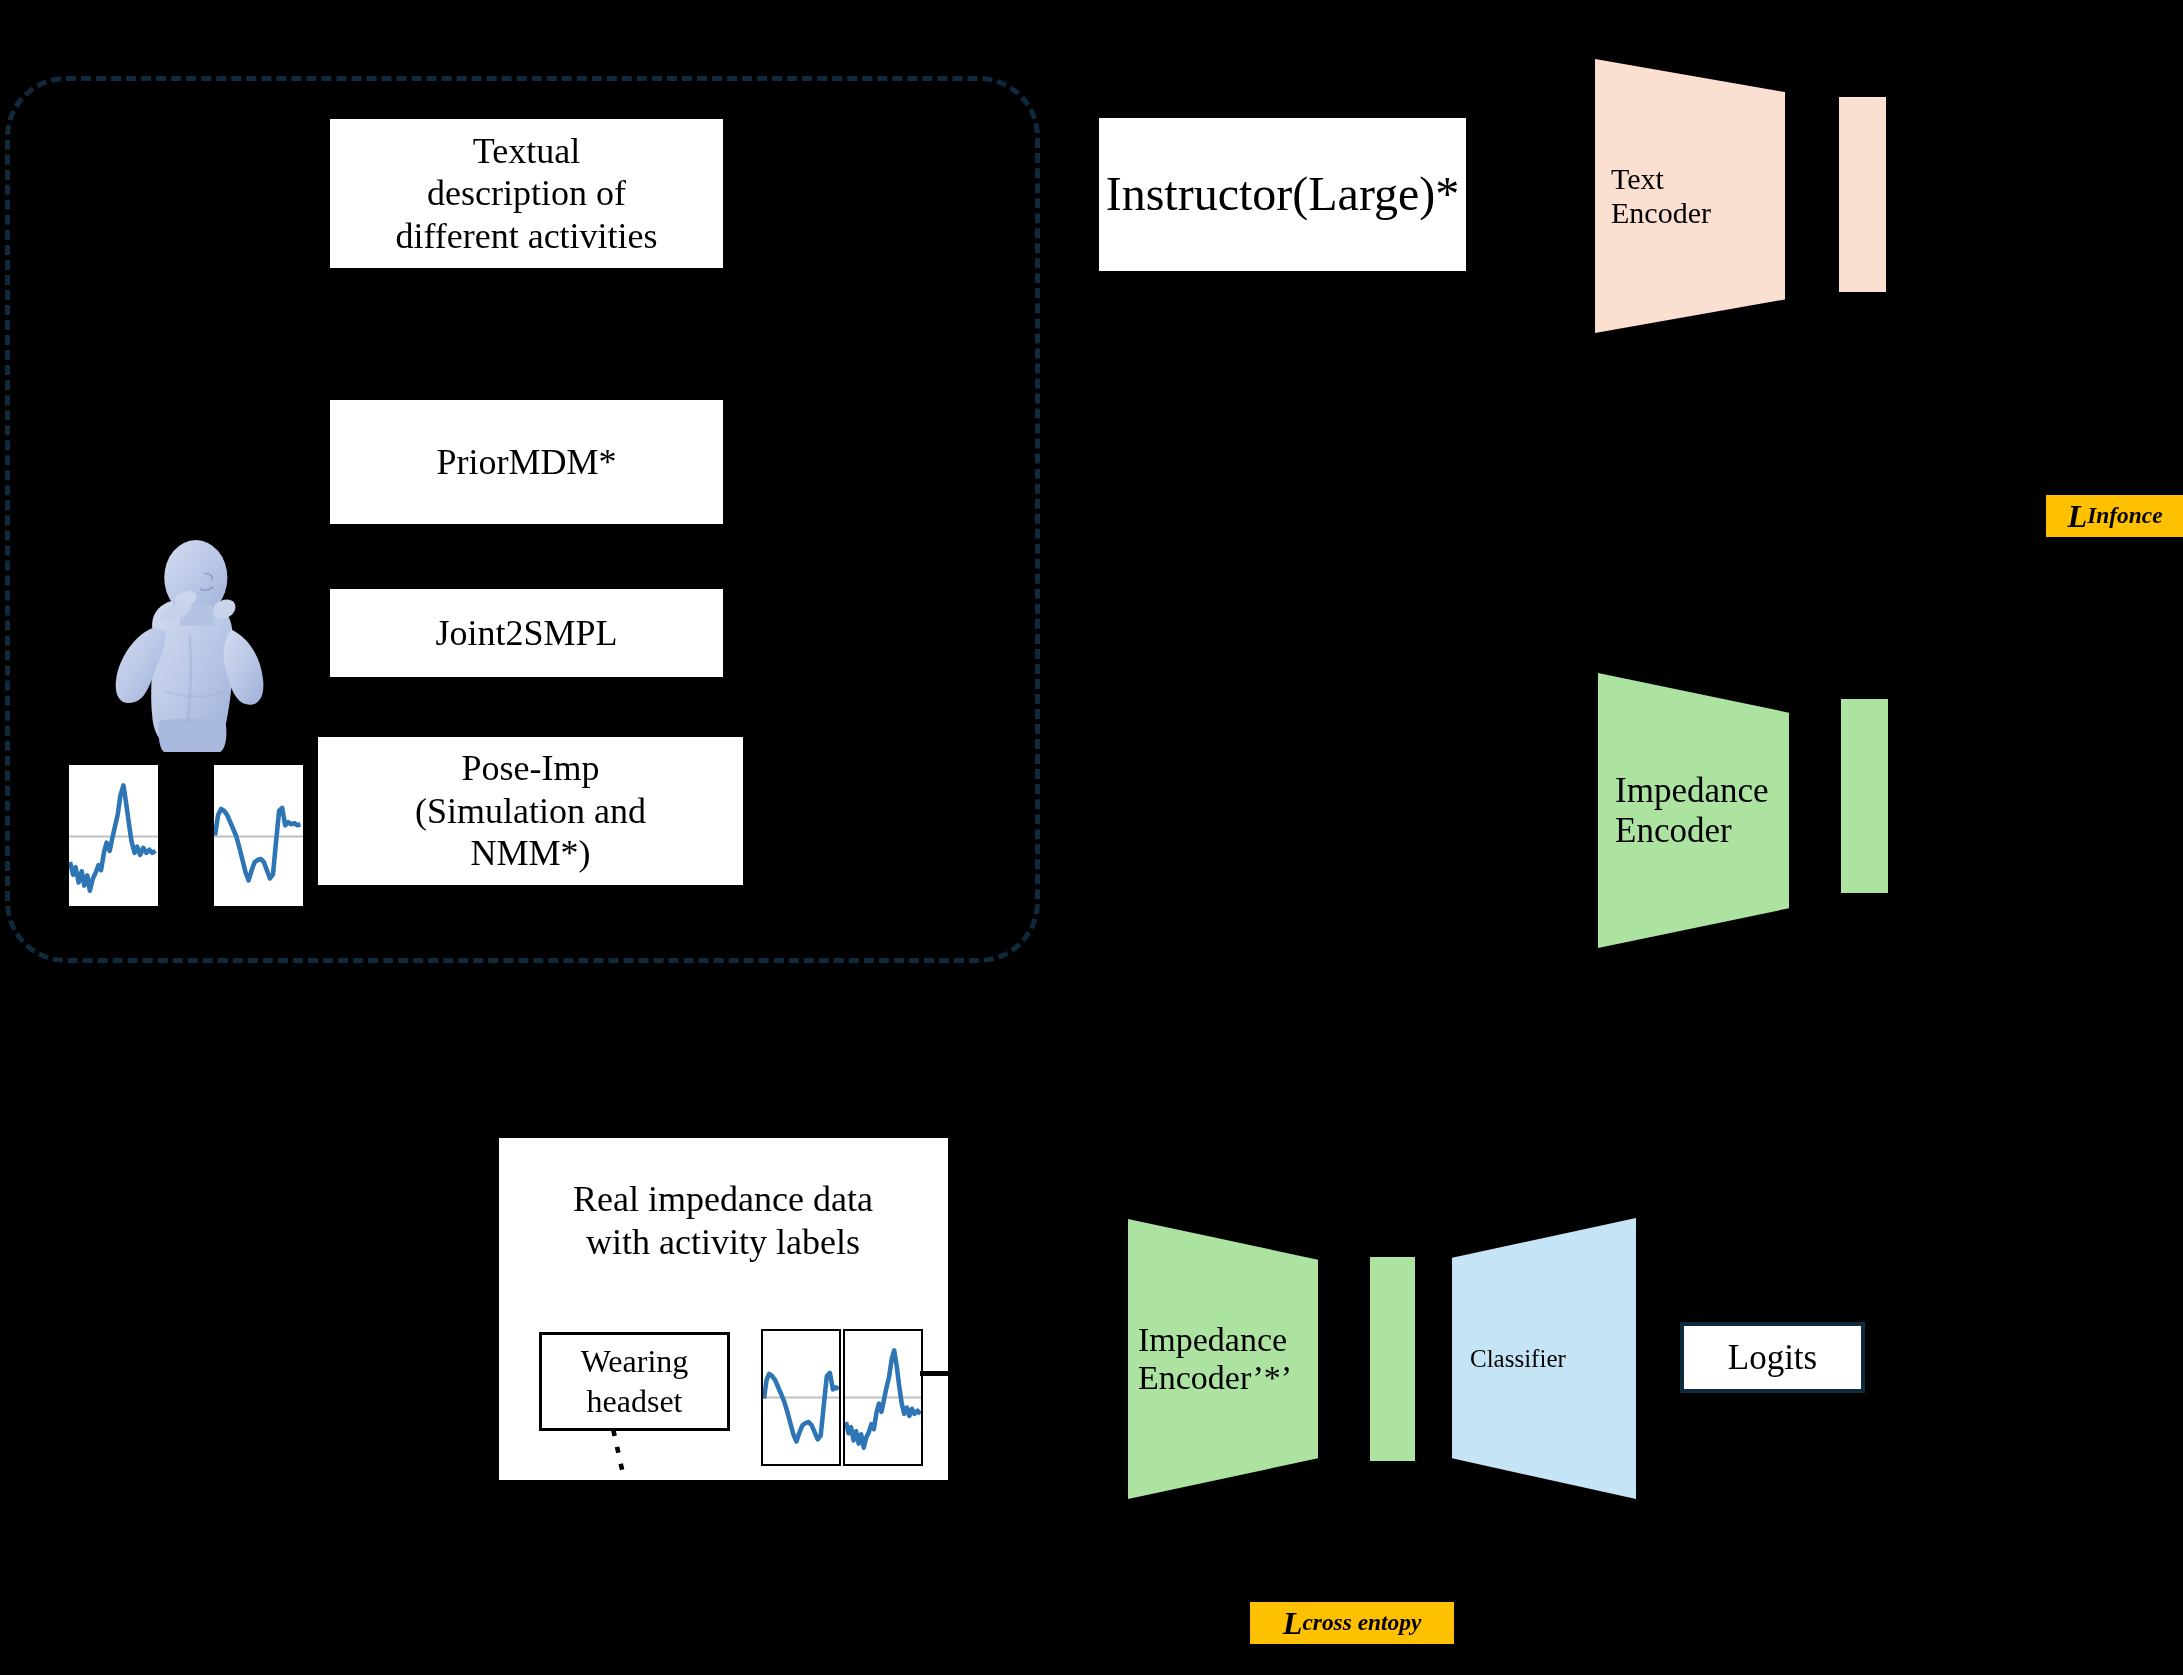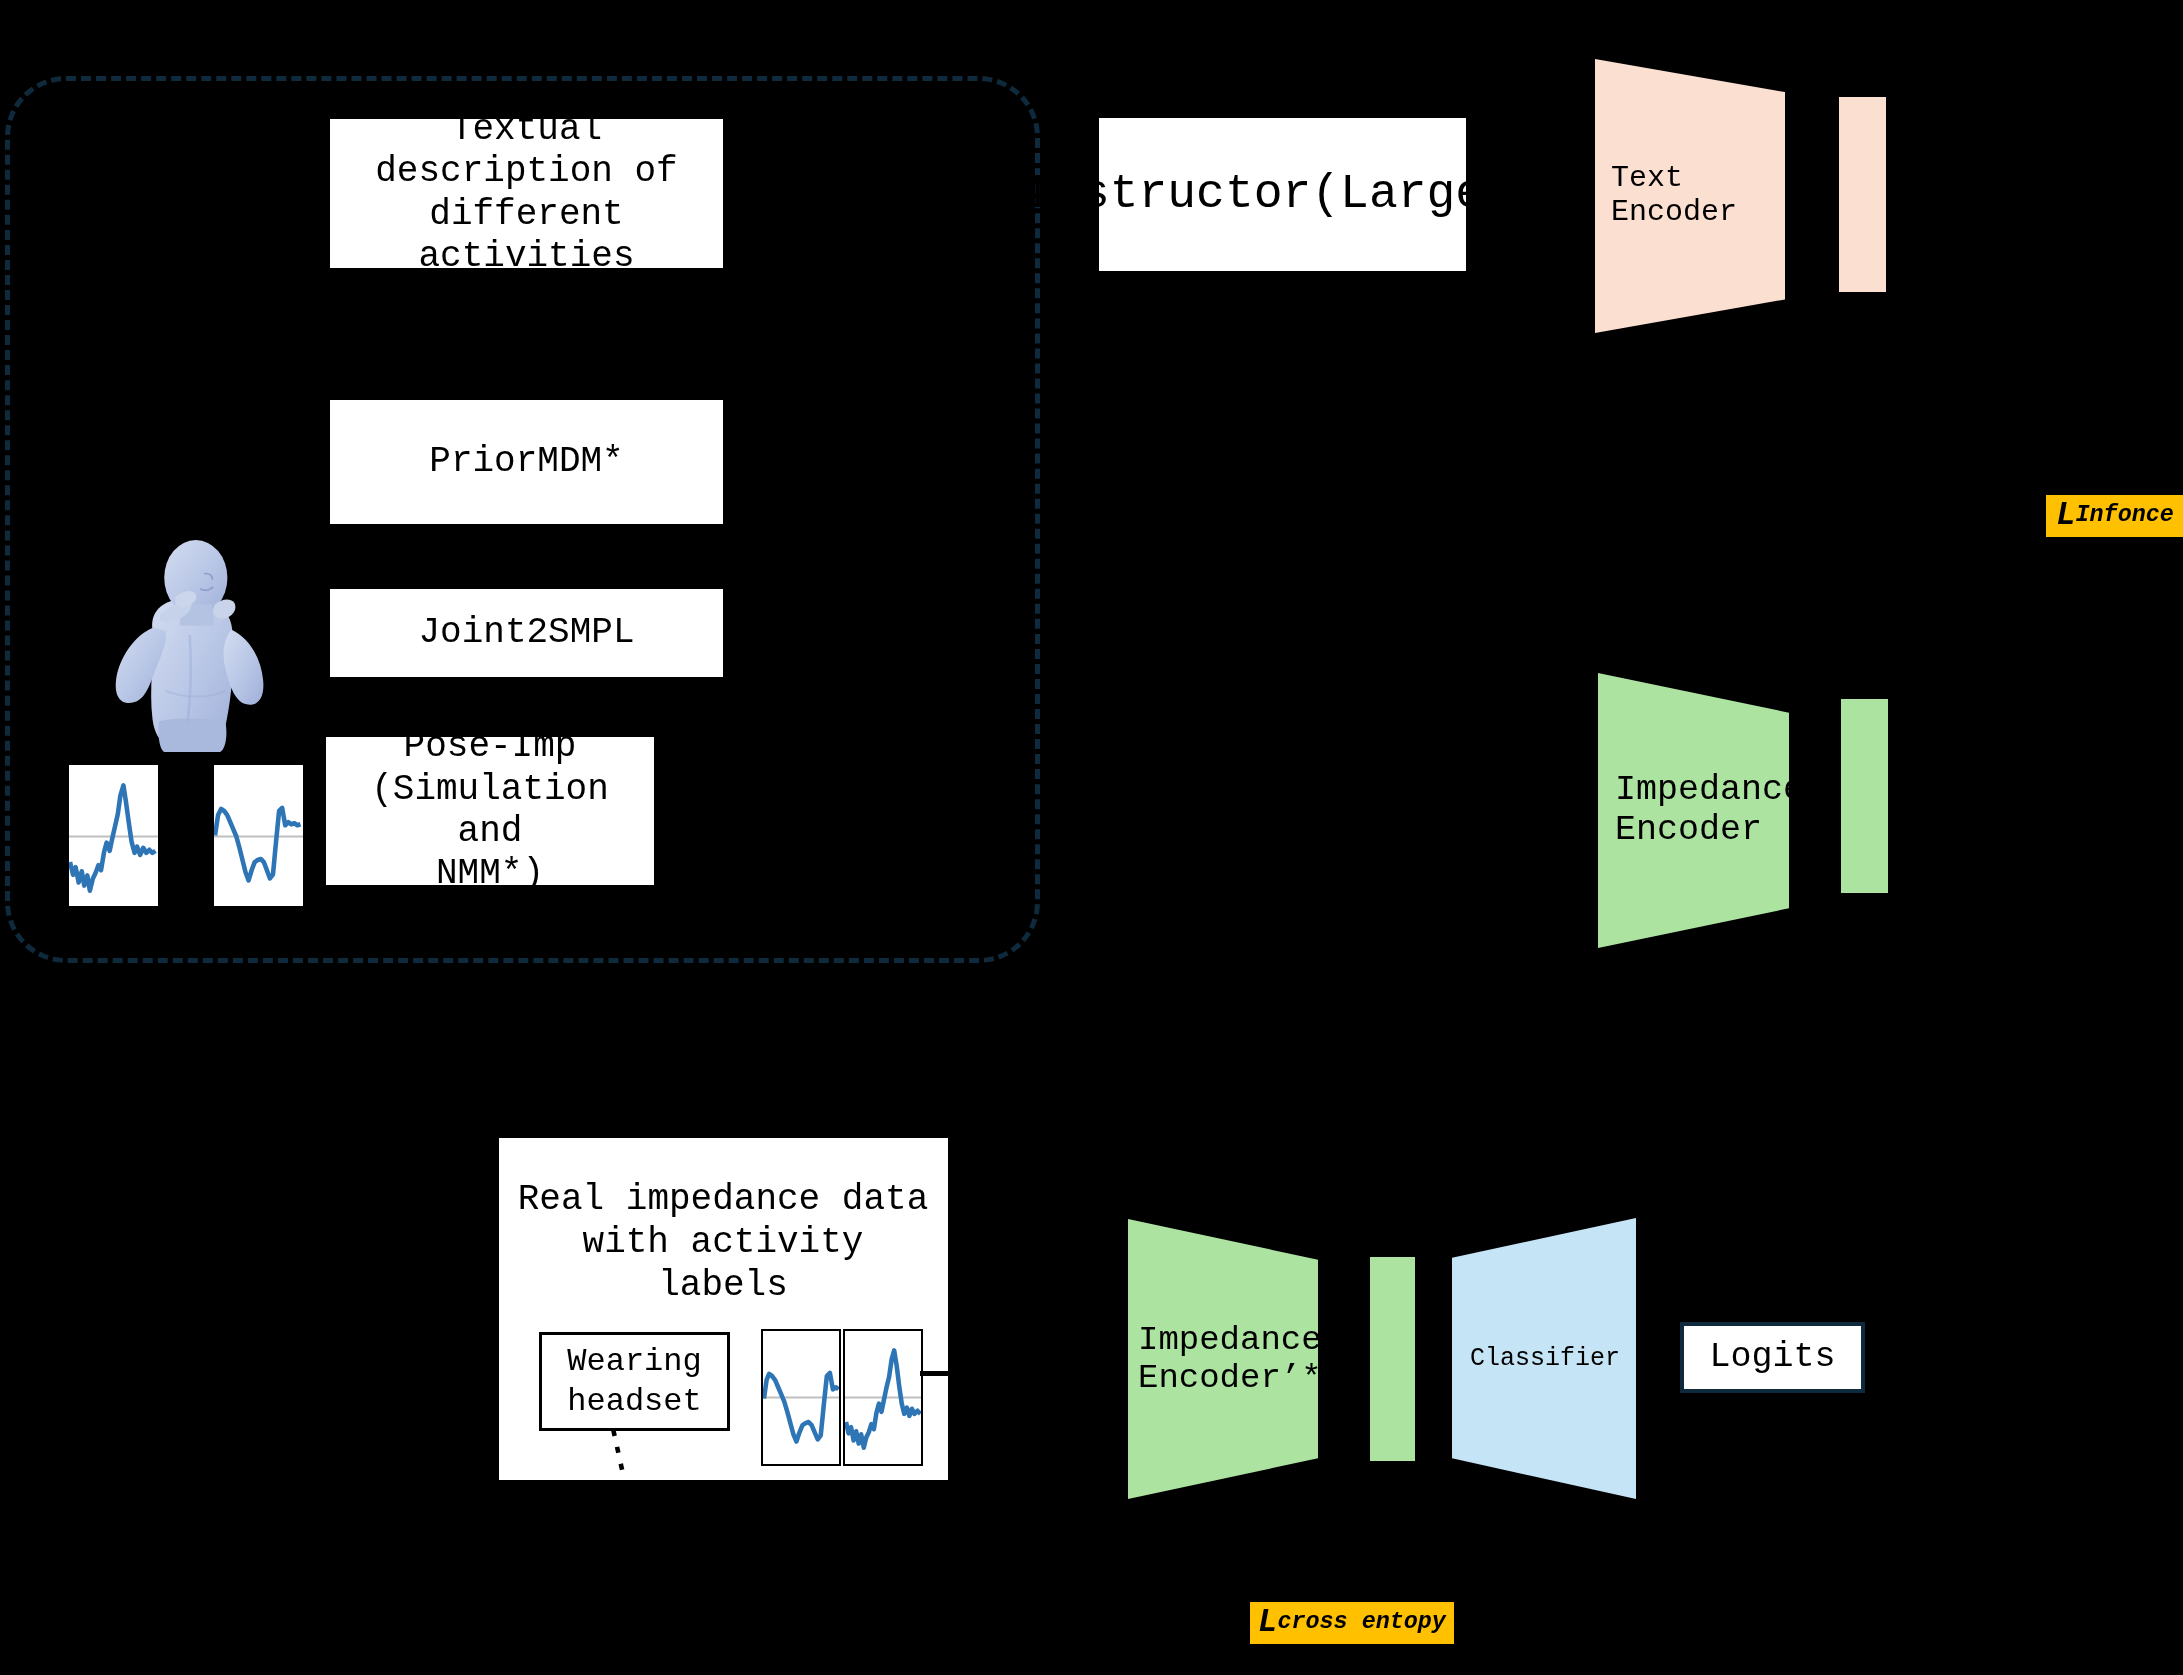--- a/index.html
+++ b/index.html
@@ -6,21 +6,21 @@
     margin: 0;
     padding: 0;
     background: #000000;
   }
   #stage {
     position: relative;
     width: 2183px;
     height: 1676px;
     background: #000000;
     overflow: hidden;
-    font-family: Liberation Mono, monospace;
+    font-family: Liberation Serif, serif;
   }
   .abs { position: absolute; }
 
   
   .dashed-group {
     position: absolute;
     left: 5.1px;
     top: 76px;
     width: 1035px;
     height: 887px;
@@ -117,21 +117,21 @@
   <div class="dashed-group"></div>
 
   <div class="wbox" style="left:330px; top:119px; width:393px; height:149px; font-size:36px;">Textual
 description of
 different activities</div>
 
   <div class="wbox" style="left:330px; top:400px; width:393px; height:124px; font-size:36px;">PriorMDM*</div>
 
   <div class="wbox" style="left:330px; top:589px; width:393px; height:88px; font-size:36px;">Joint2SMPL</div>
 
-  <div class="wbox" style="left:326px; top:737px; width:328px; height:148px; font-size:36px;">Pose-Imp
+  <div class="wbox" style="left:318px; top:737px; width:425px; height:148px; font-size:36px;">Pose-Imp
 (Simulation and
 NMM*)</div>
 
   <div class="mesh" style="left:104px; top:538px; width:176px; height:214px;">
     <svg viewBox="0 0 345 420" xmlns="http://www.w3.org/2000/svg">
       <defs>
         <linearGradient id="meshg" x1="0" y1="0" x2="1" y2="1">
           <stop offset="0%" stop-color="#D3DCF0"></stop>
           <stop offset="55%" stop-color="#B8C6E6"></stop>
           <stop offset="100%" stop-color="#9FB0D8"></stop>

